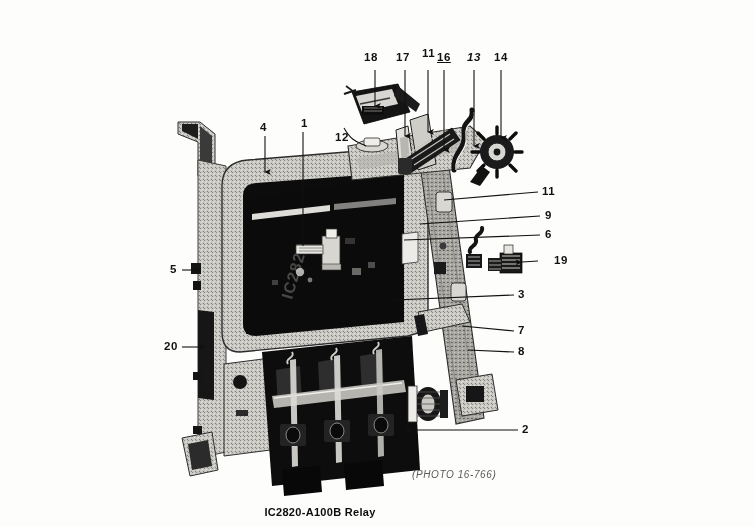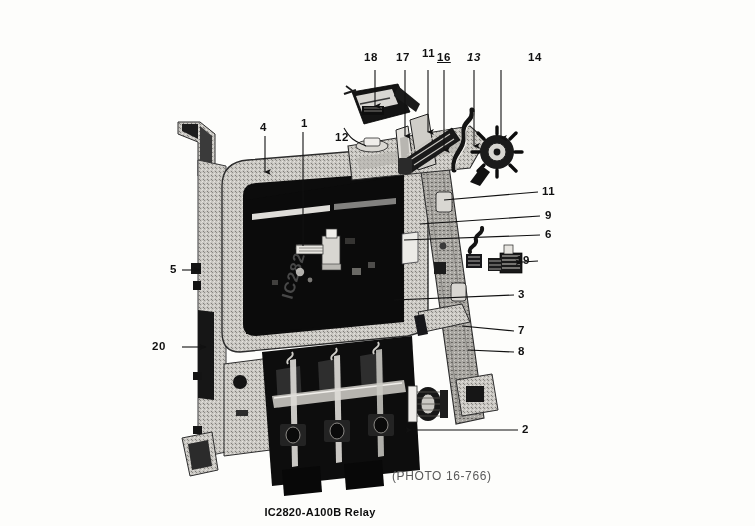--- a/index.html
+++ b/index.html
@@ -32,28 +32,29 @@
     font-size: 11.5px;
     font-weight: 600;
     color: #111111;
     letter-spacing: 0.5px;
     line-height: 1;
     white-space: nowrap;
     user-select: none;
   }
   .photo-credit {
     position: absolute;
-    left: 392px;
+    left: 412px;
     top: 469px;
     font-family: "Liberation Sans", sans-serif;
-    font-size: 12px;
+    font-size: 10px;
     font-weight: 400;
     color: #5a5a5a;
     letter-spacing: 0.6px;
     white-space: nowrap;
+    font-style: italic;
   }
   .caption {
     position: absolute;
     left: 0;
     top: 506px;
     width: 640px;
     text-align: center;
     font-family: "Liberation Sans", sans-serif;
     font-size: 11px;
     font-weight: bold;
@@ -337,37 +338,37 @@
       <line x1="182" y1="270" x2="200" y2="270" marker-end="url(#arrowRight)"></line>
       <line x1="182" y1="347" x2="206" y2="347" marker-end="url(#arrowRight)"></line>
     </g>
   </svg>
 
   <div class="callout" style="left:364px; top:52px;">18</div>
   <div class="callout" style="left:396px; top:52px;">17</div>
   <div class="callout" style="left:422px; top:48px;">11</div>
   <div class="callout" style="left:437px; top:52px;text-decoration:underline;">16</div>
   <div class="callout" style="left:467px; top:52px;font-style:italic;">13</div>
-  <div class="callout" style="left:494px; top:52px;margin-left:34px;">14</div>
+  <div class="callout" style="left:494px; top:52px;">14</div>
 
   <div class="callout" style="left:260px; top:122px;">4</div>
   <div class="callout" style="left:301px; top:118px;">1</div>
   <div class="callout" style="left:335px; top:132px;">12</div>
 
   <div class="callout" style="left:542px; top:186px;">11</div>
   <div class="callout" style="left:545px; top:210px;">9</div>
   <div class="callout" style="left:545px; top:229px;">6</div>
-  <div class="callout" style="left:516px; top:255px;">19</div>
+  <div class="callout" style="left:554px; top:255px;">19</div>
 
   <div class="callout" style="left:518px; top:289px;">3</div>
   <div class="callout" style="left:518px; top:325px;">7</div>
   <div class="callout" style="left:518px; top:346px;">8</div>
   <div class="callout" style="left:522px; top:424px;">2</div>
 
   <div class="callout" style="left:170px; top:264px;">5</div>
-  <div class="callout" style="left:152px; top:341px;">20</div>
+  <div class="callout" style="left:164px; top:341px;">20</div>
 
   <div class="photo-credit">(PHOTO 16-766)</div>
 
   <div class="caption">IC2820-A100B Relay</div>
 
   <div class="pagemark"></div>
 </div>
 
 </body></html>

